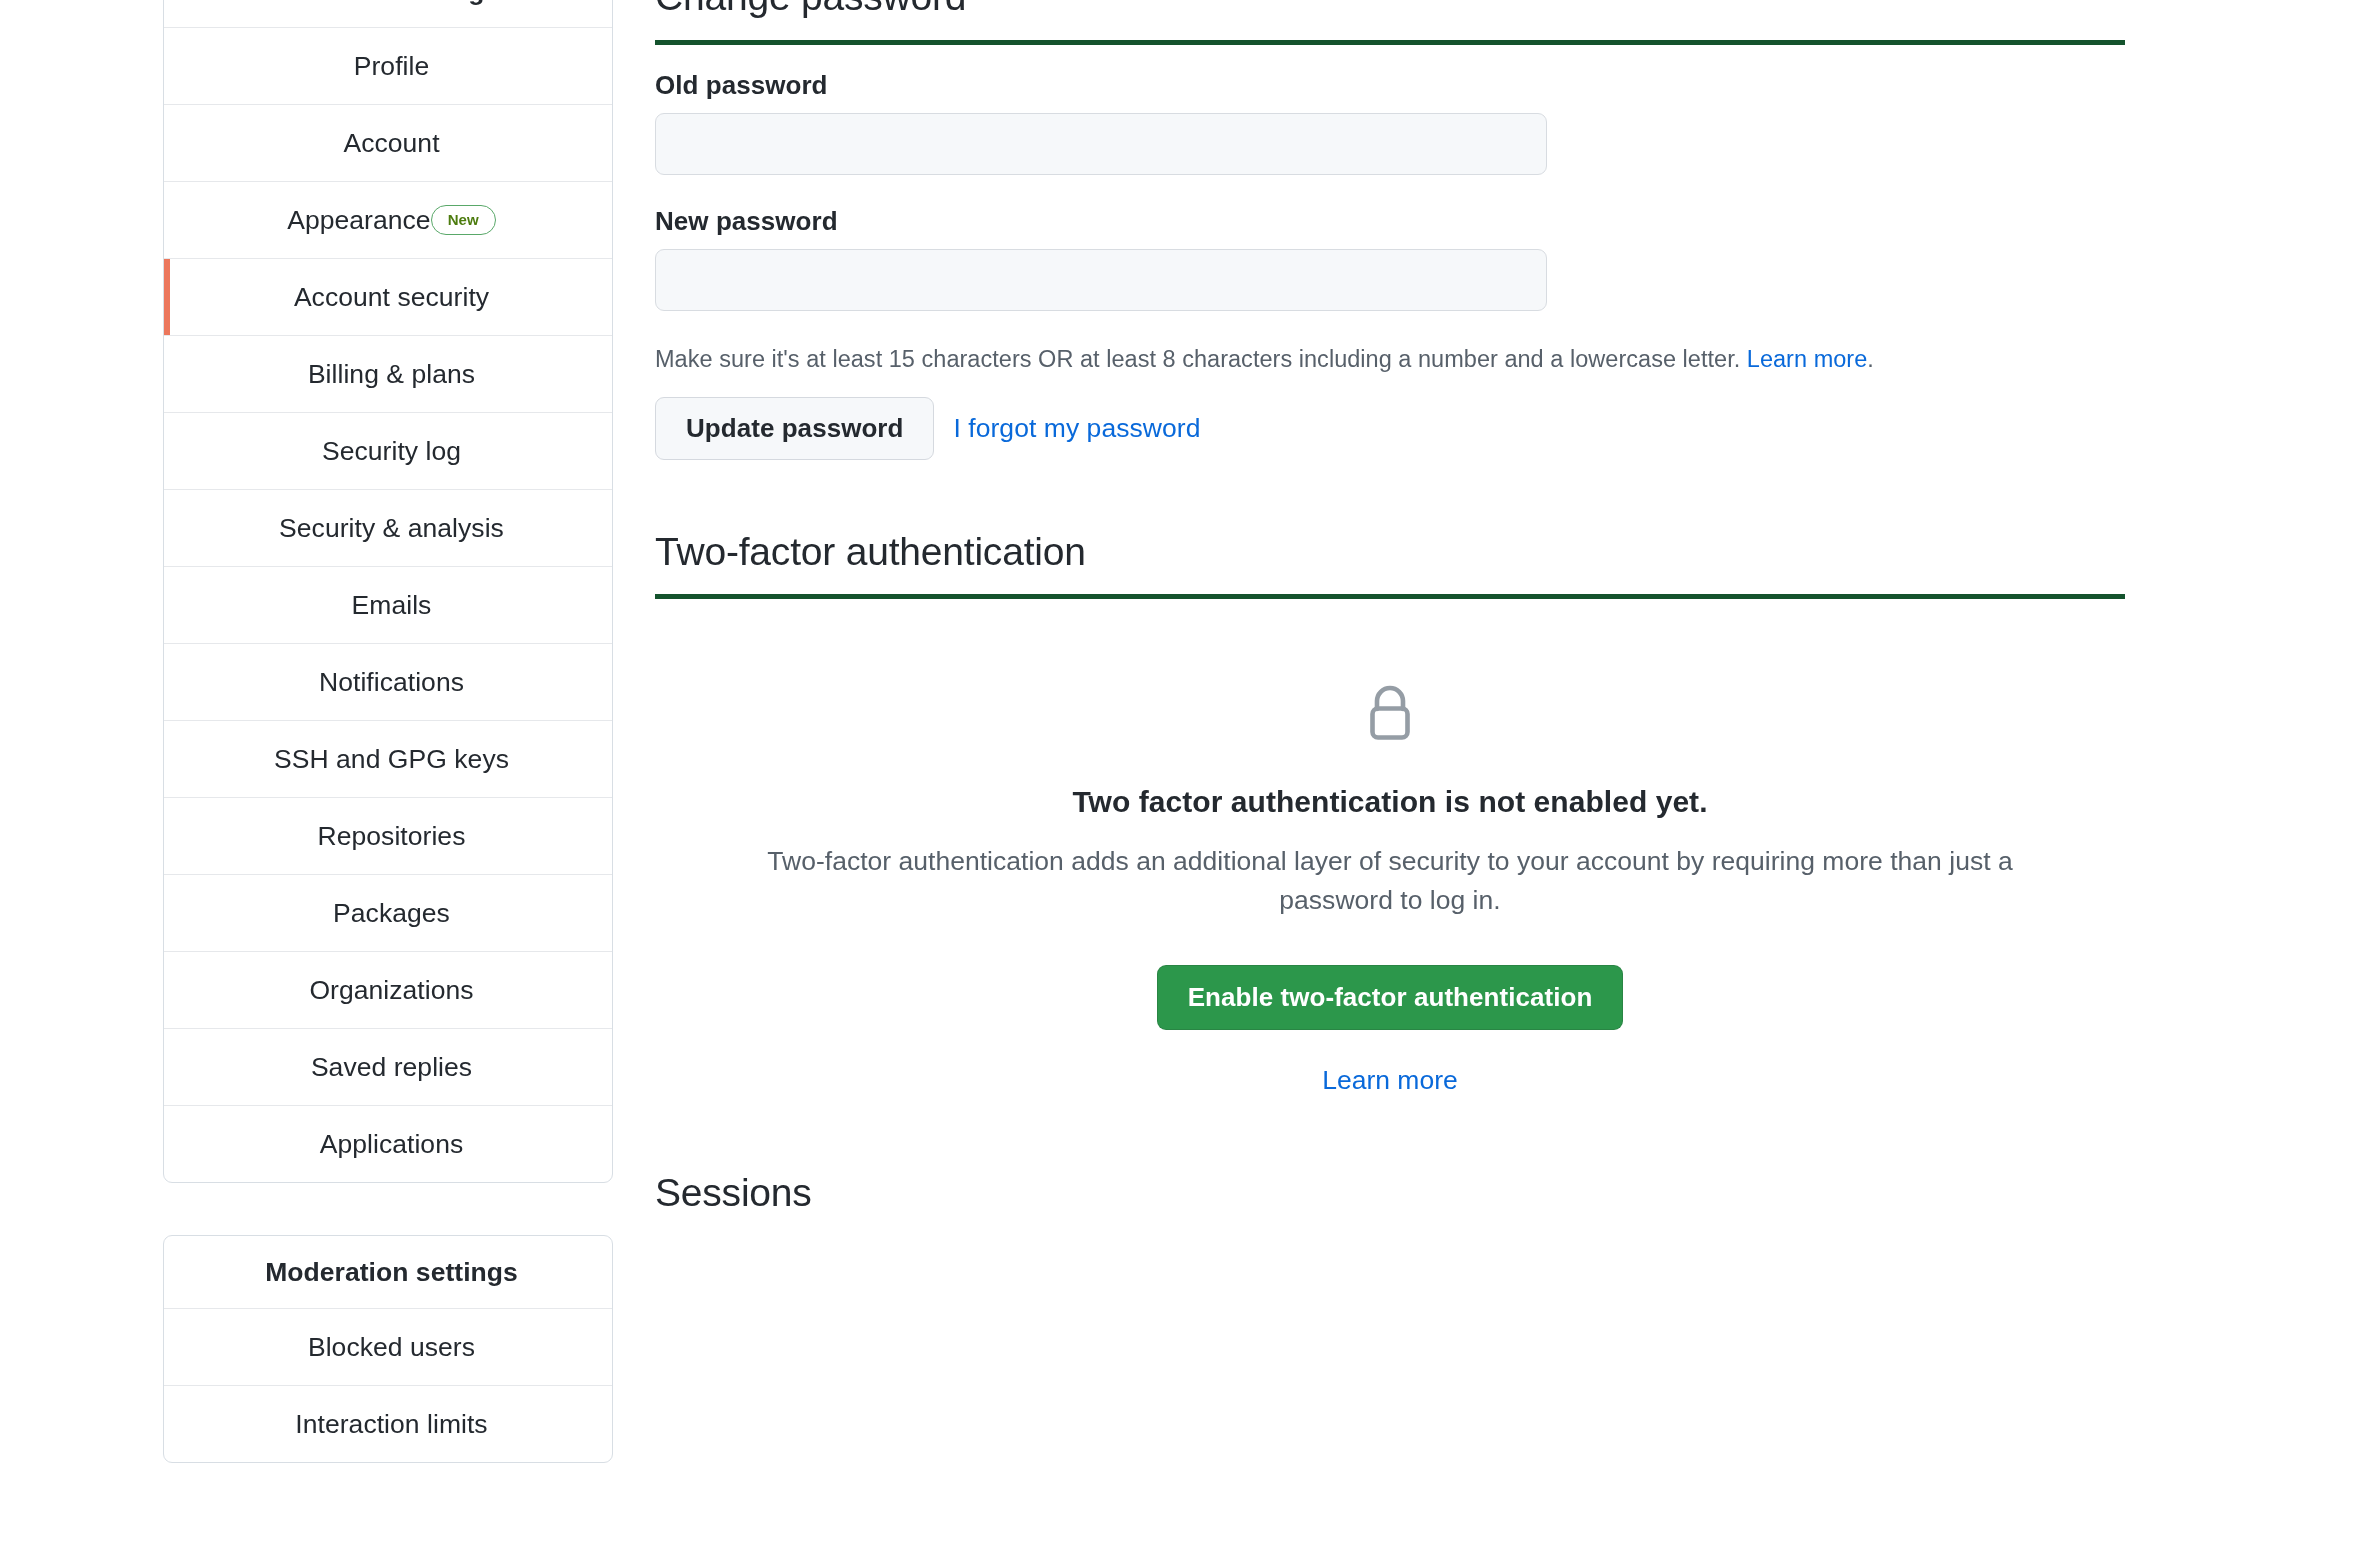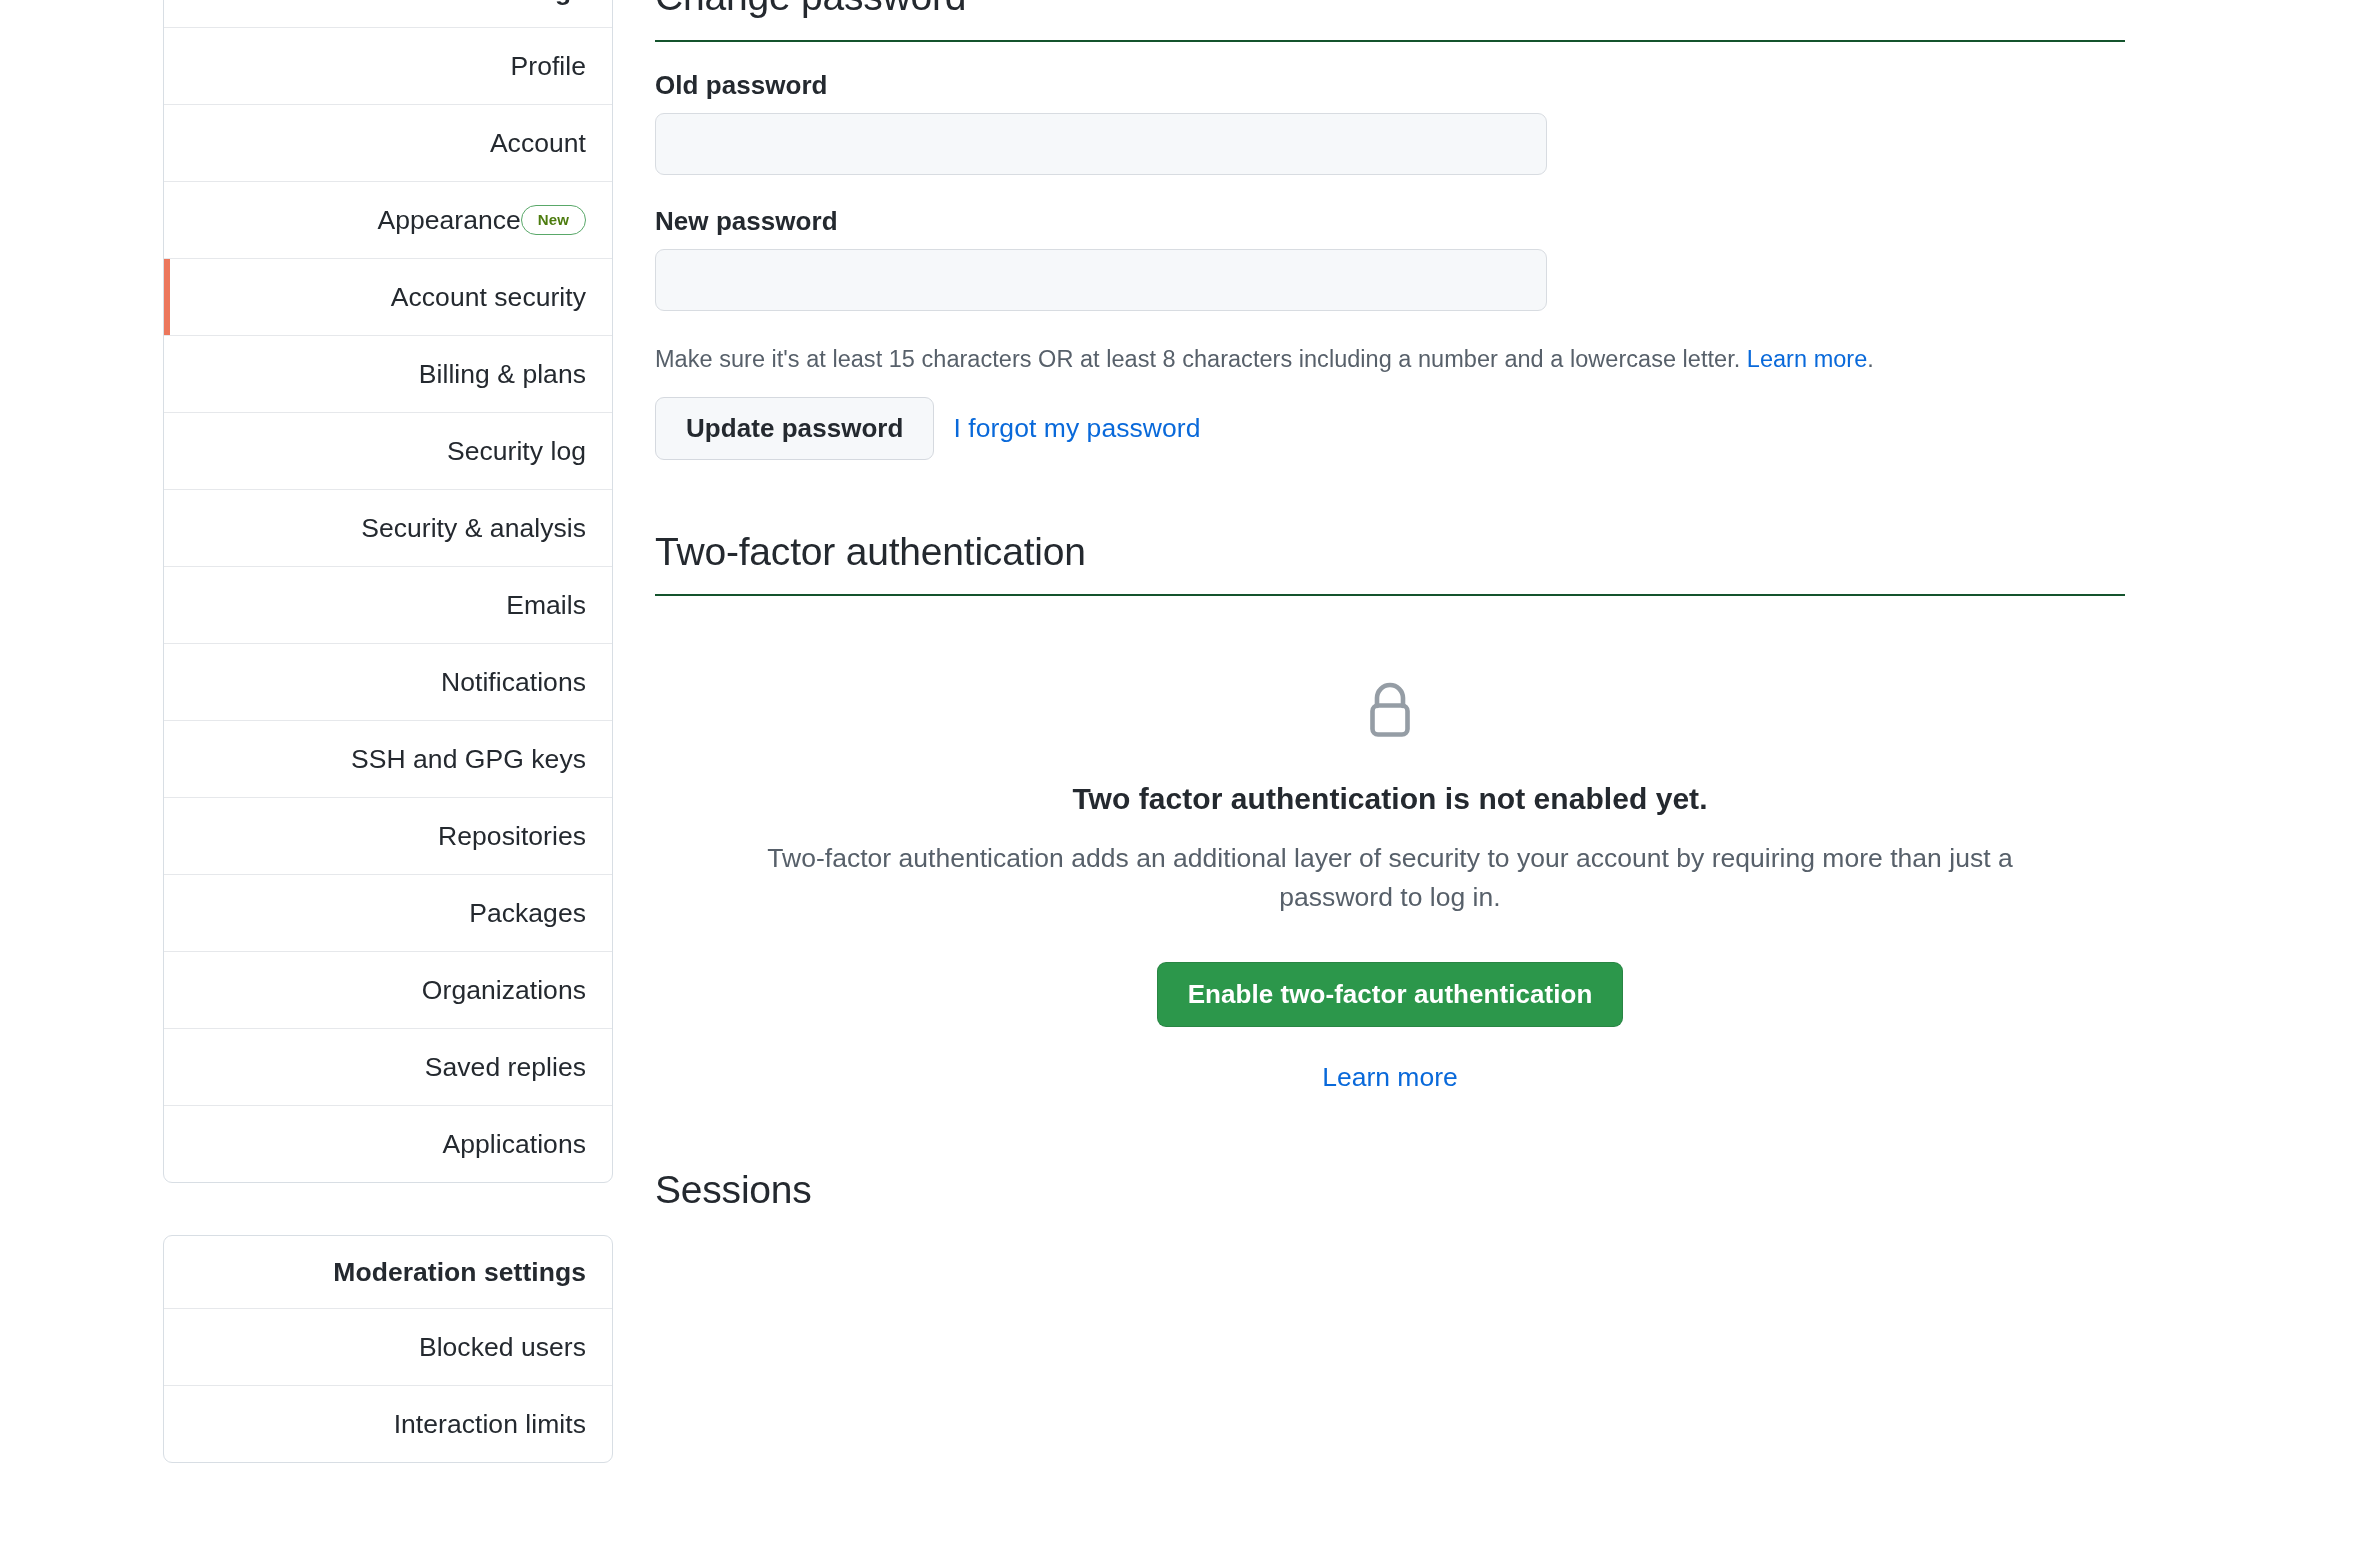--- a/index.html
+++ b/index.html
@@ -35,21 +35,21 @@
     border: 1px solid #d8dee4;
     border-radius: 9px;
     background: #ffffff;
     overflow: hidden;
     margin-bottom: 52px;
   }
   .nav-row {
     position: relative;
     display: flex;
     align-items: center;
-    justify-content: flex-end;
+    justify-content: center;
     height: 77px;
     padding: 0 26px 0 33px;
     border-top: 1px solid #e6e8eb;
     font-size: 26.5px;
     line-height: 1;
     color: #24292f;
     letter-spacing: 0.05px;
     white-space: nowrap;
   }
   .nav-row:first-child { border-top: none; }
@@ -86,21 +86,21 @@
     width: 1470px;
   }
   .section-title {
     font-size: 39px;
     font-weight: 400;
     line-height: 1.05;
     color: #24292f;
     letter-spacing: -0.2px;
     margin: 0;
     padding-bottom: 22px;
-    border-bottom: 2px solid #14532d;
+    border-bottom: 5px solid #14532d;
   }
   .title-change-password {
     position: absolute;
     left: 0;
     top: -23px;
     width: 1470px;
   }
 
   .field-label {
     font-size: 26px;

